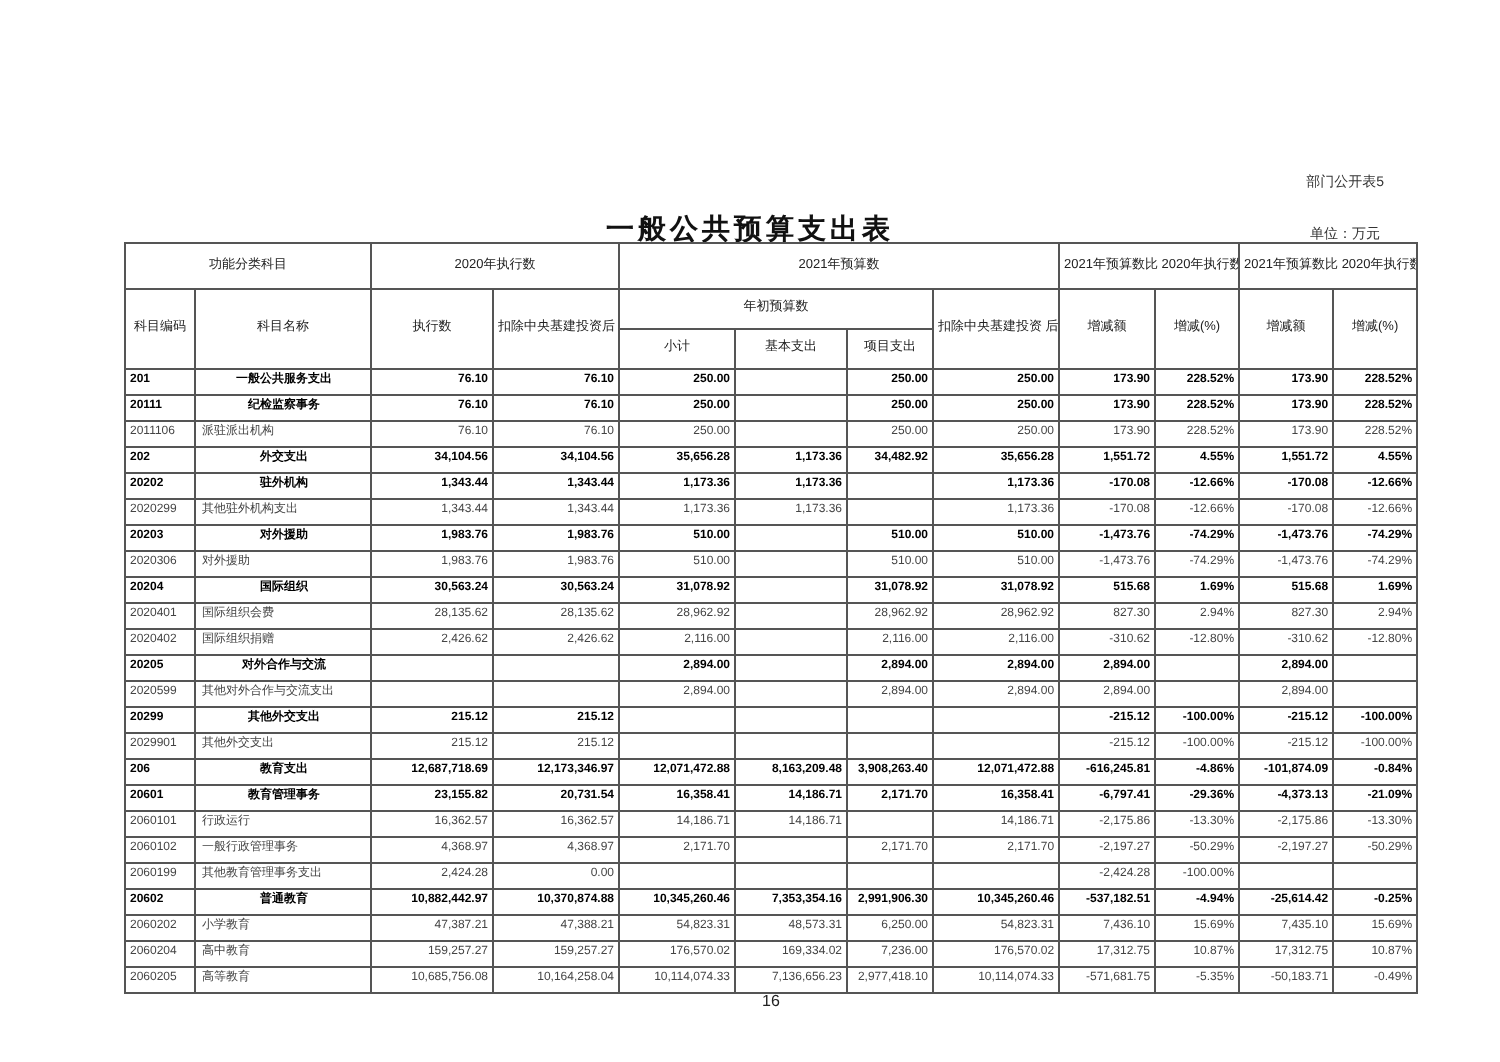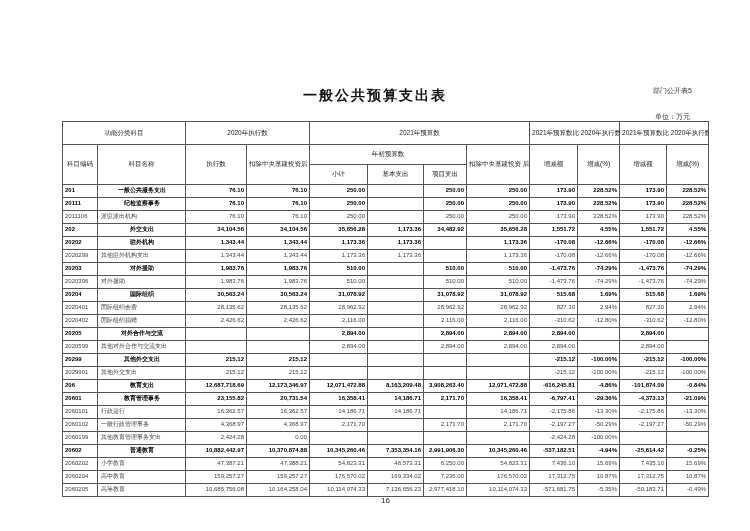--- a/index.html
+++ b/index.html
@@ -1,21 +1,21 @@
 <!DOCTYPE html>
 <html><head>
 <meta charset="utf-8">
 <style>
   * { margin: 0; padding: 0; box-sizing: border-box; }
   html, body { width: 750px; height: 531px; background: #ffffff;
     font-family: "Liberation Sans", "DejaVu Sans", sans-serif; color: #1a1a1a; }
   .page { position: relative; width: 750px; height: 531px; background: #fff; overflow: hidden; }
 
   .corner-label { position: absolute; top: 86px; right: 58px; font-size: 7px; color: #333; }
-  .doc-title { position: absolute; top: 87px; left: 0; width: 100%; text-align: center;
+  .doc-title { position: absolute; top: 106px; left: 0; width: 100%; text-align: center;
     font-size: 14px; font-weight: bold; letter-spacing: 2px; color: #111;
     font-family: "Liberation Serif", "DejaVu Serif", serif; }
   .unit-label { position: absolute; top: 112px; right: 60px; font-size: 7px; color: #333; }
 
   table.budget { position: absolute; left: 62px; top: 121px; width: 627px;
     border-collapse: collapse; table-layout: fixed; font-size: 6px; }
   table.budget th, table.budget td { border: 1px solid #555; overflow: hidden;
     white-space: nowrap; padding: 0 2px; line-height: 1.25; }
   table.budget { border: 1px solid #222; }
 

